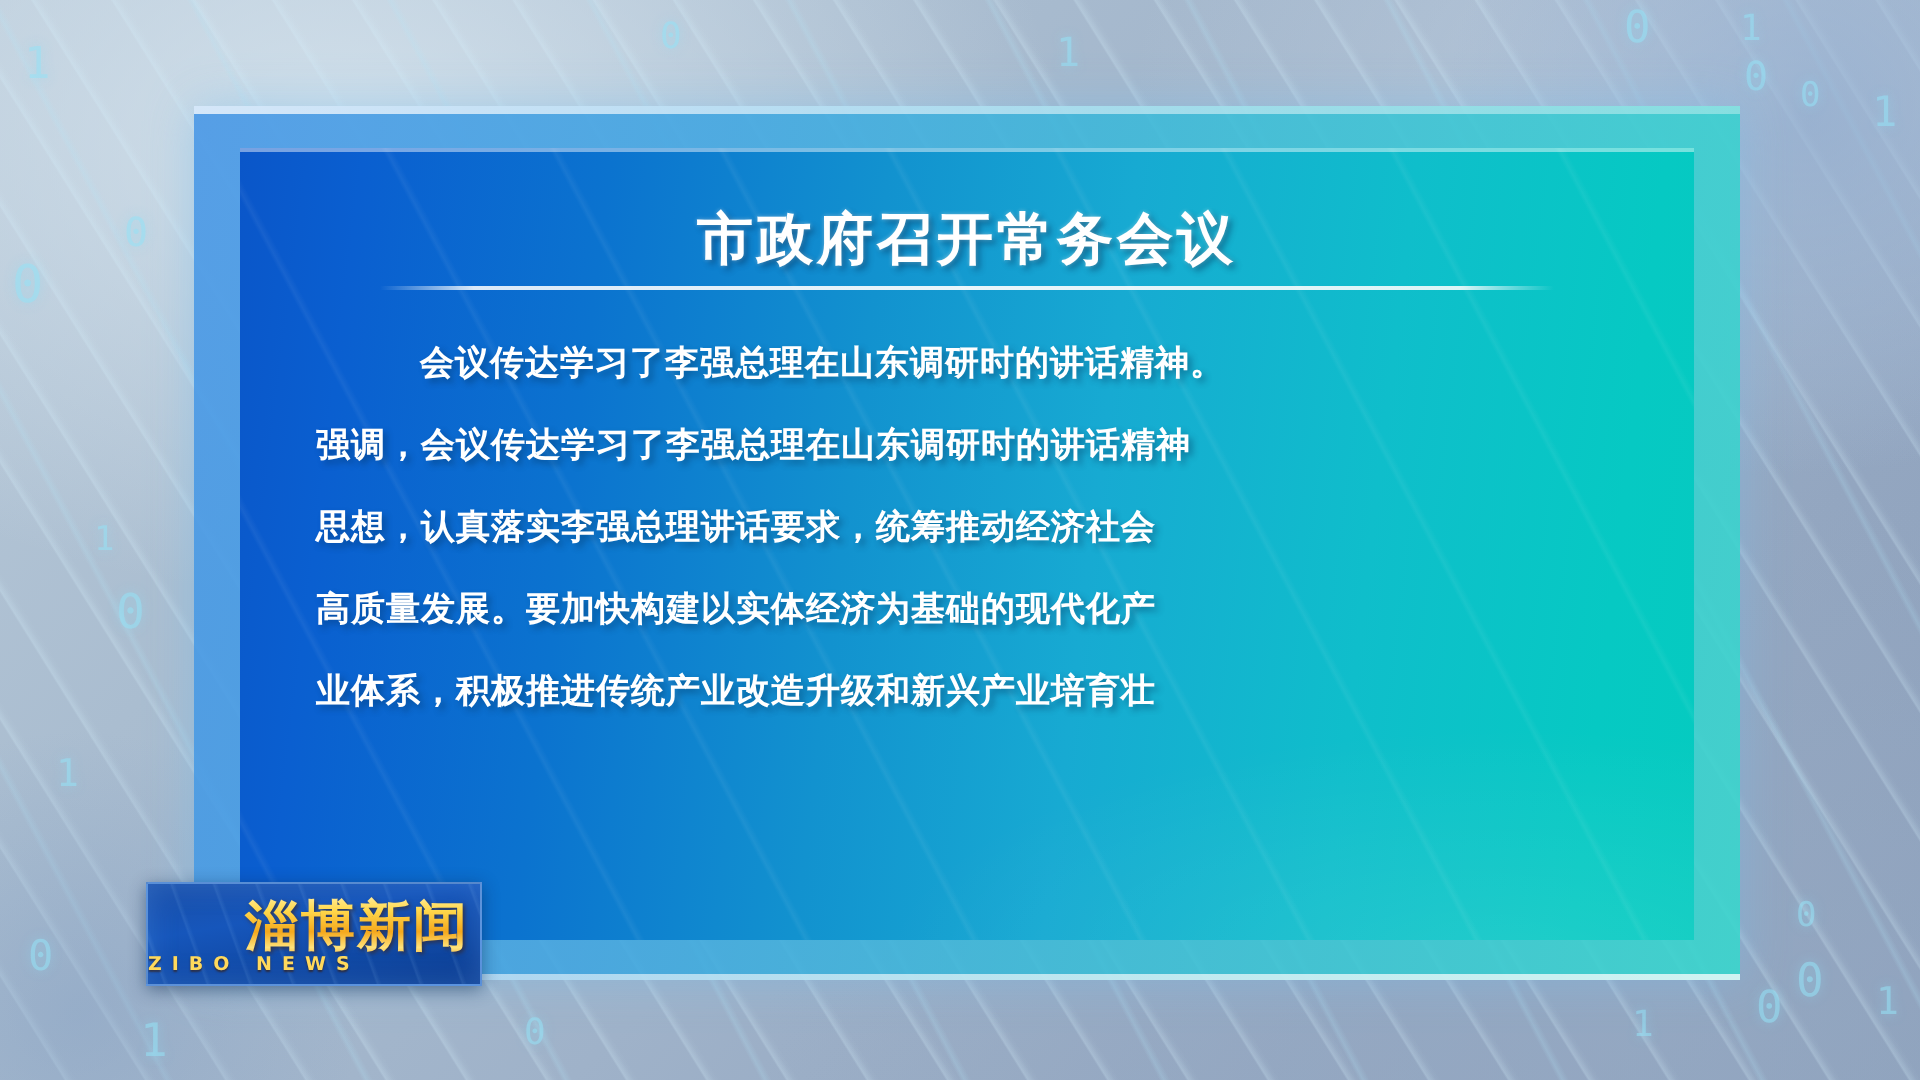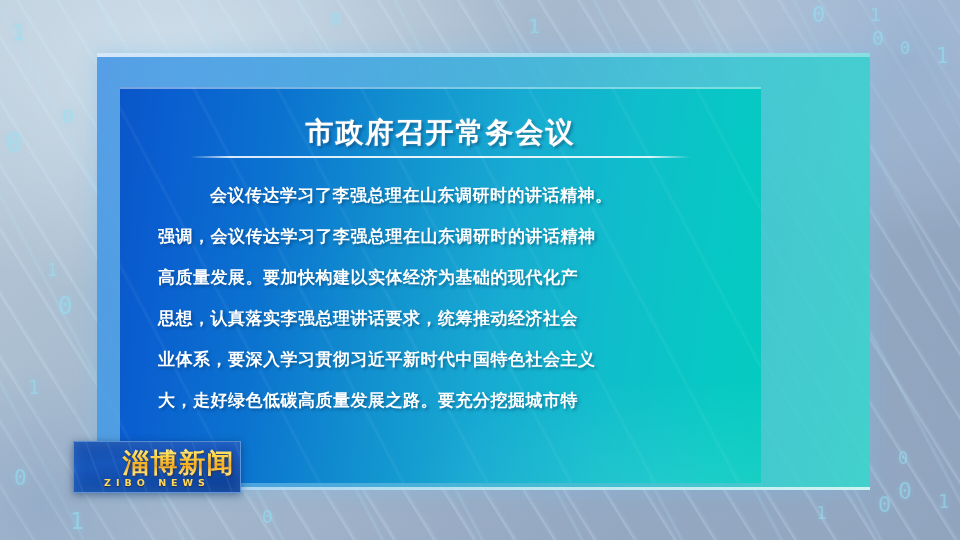--- a/index.html
+++ b/index.html
@@ -72,21 +72,21 @@
   #panel-outer::before{
     content:""; position:absolute; left:0; top:0; right:0; height:4px;
     background:linear-gradient(90deg,rgba(255,255,255,.75),rgba(255,255,255,.35));
   }
   #panel-outer::after{
     content:""; position:absolute; left:0; right:0; bottom:0; height:3px;
     background:linear-gradient(90deg,rgba(255,255,255,.5),rgba(255,255,255,.75));
   }
   #panel {
     position:absolute;
-    left:120px; top:87px; width:641px; height:396px;
+    left:120px; top:74px; width:727px; height:396px;
     background:linear-gradient(97deg,
         #0a56c9 0%,
         #0a5fd0 8%,
         #0b73cf 24%,
         #1292cf 42%,
         #17aad2 58%,
         #0fbecb 76%,
         #06c9c3 92%,
         #05cbc0 100%);
     overflow:hidden;
@@ -166,21 +166,20 @@
     font-size:27px; font-weight:bold;
     letter-spacing:1px;
     background:linear-gradient(180deg,#fff2b8 0%,#ffd94d 28%,#f5a81c 58%,#ffe37a 80%,#e8901a 100%);
     -webkit-background-clip:text; background-clip:text;
     color:transparent; -webkit-text-fill-color:transparent;
     filter:drop-shadow(1px 1px 1px rgba(70,30,0,.55));
     padding-left:43px;
   }
   #logo-en {
     position:absolute; left:0; right:0; bottom:4px;
-    text-align:center;
     font-size:9.5px; font-weight:bold;
     letter-spacing:5px;
     color:#ffd95c;
     text-shadow:0 1px 1px rgba(60,25,0,.6);
     margin-top:44px;
   }
 </style>
 </head>
 <body>
 
@@ -218,24 +217,23 @@
   <div id="panel-sheen"></div>
   <div id="panel-wave"></div>
   <div id="panel-hl"></div>
 
   <div id="title">市政府召开常务会议</div>
   <div id="title-rule"></div>
 
   <div id="body-text">
     <div class="bodyline indent">会议传达学习了李强总理在山东调研时的讲话精神。</div>
     <div class="bodyline">强调，会议传达学习了李强总理在山东调研时的讲话精神</div>
+    <div class="bodyline">思想，认真落实李强总理讲话要求，统筹推动经济社会</div>
     <div class="bodyline">高质量发展。要加快构建以实体经济为基础的现代化产</div>
-    <div class="bodyline">思想，认真落实李强总理讲话要求，统筹推动经济社会</div>
-    <div class="bodyline">业体系，要深入学习贯彻习近平新时代中国特色社会主义</div>
-    <div class="bodyline">大，走好绿色低碳高质量发展之路。要充分挖掘城市特</div>
+    <div class="bodyline">业体系，积极推进传统产业改造升级和新兴产业培育壮</div>
   </div>
 </div>
 
 <div id="logo">
   <div id="logo-sheen"></div>
   <div id="logo-cn">淄博新闻</div>
   <div id="logo-en">ZIBO NEWS</div>
 </div>
 
 </body></html>

